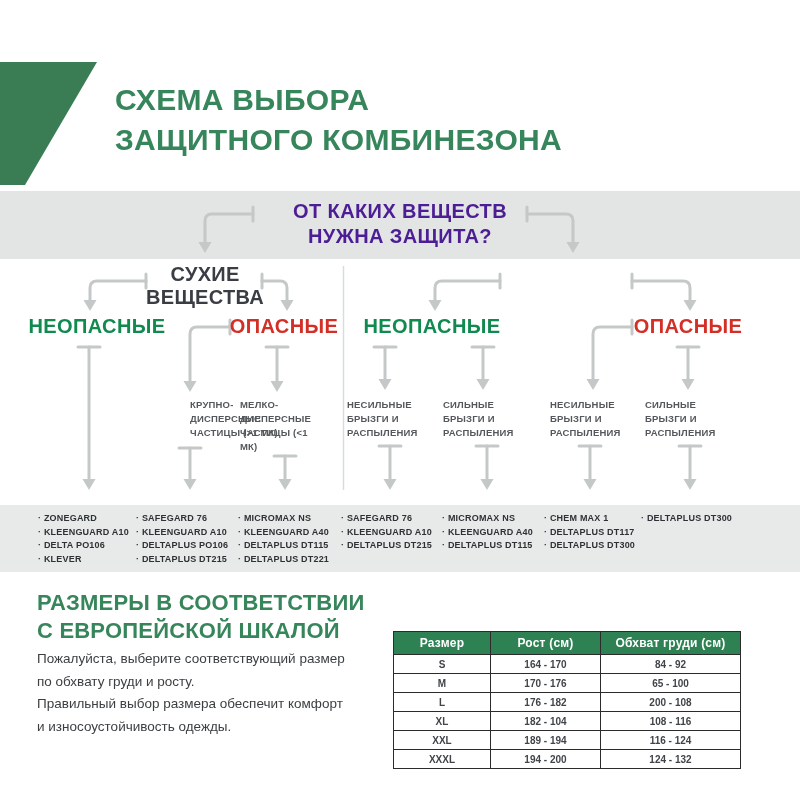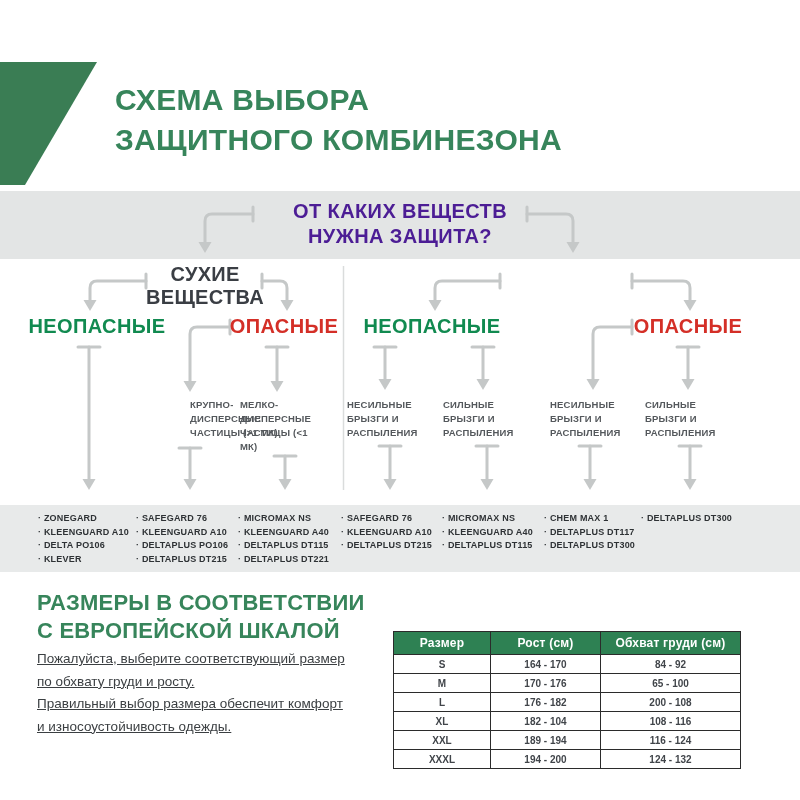--- a/index.html
+++ b/index.html
@@ -35,21 +35,21 @@
 
   
   .pband{position:absolute;left:0;top:505px;width:800px;height:67px;background:#e8eaea;text-decoration:underline;}
   .pcol{position:absolute;top:7px;white-space:nowrap;}
   .pitem{font-size:9px;line-height:13.5px;font-weight:700;color:#2e3235;letter-spacing:.2px;}
 
   
   .sizes-heading{position:absolute;left:37px;top:589px;margin:0;font-size:22px;line-height:28px;
                  font-weight:800;color:#37855b;letter-spacing:.2px;}
   .sizes-note{position:absolute;left:37px;top:648px;width:330px;font-size:13.5px;
-              line-height:22.5px;color:#3b3f42;text-decoration:underline;}
+              line-height:22.5px;color:#3b3f42;}
 
   table.size-table{position:absolute;left:393px;top:591px;width:347px;border-collapse:collapse;
                    table-layout:fixed;margin-top:40px;}
   .size-table th{background:#2e8153;color:#ffffff;font-size:12px;font-weight:700;height:22px;
                  border:1px solid #2b2b2b;padding:0;letter-spacing:.2px;}
   .size-table td{background:#ffffff;color:#41454a;font-size:10px;font-weight:700;height:18px;
                  text-align:center;border:1px solid #2b2b2b;padding:0;}
 </style>
 </head>
 <body>

